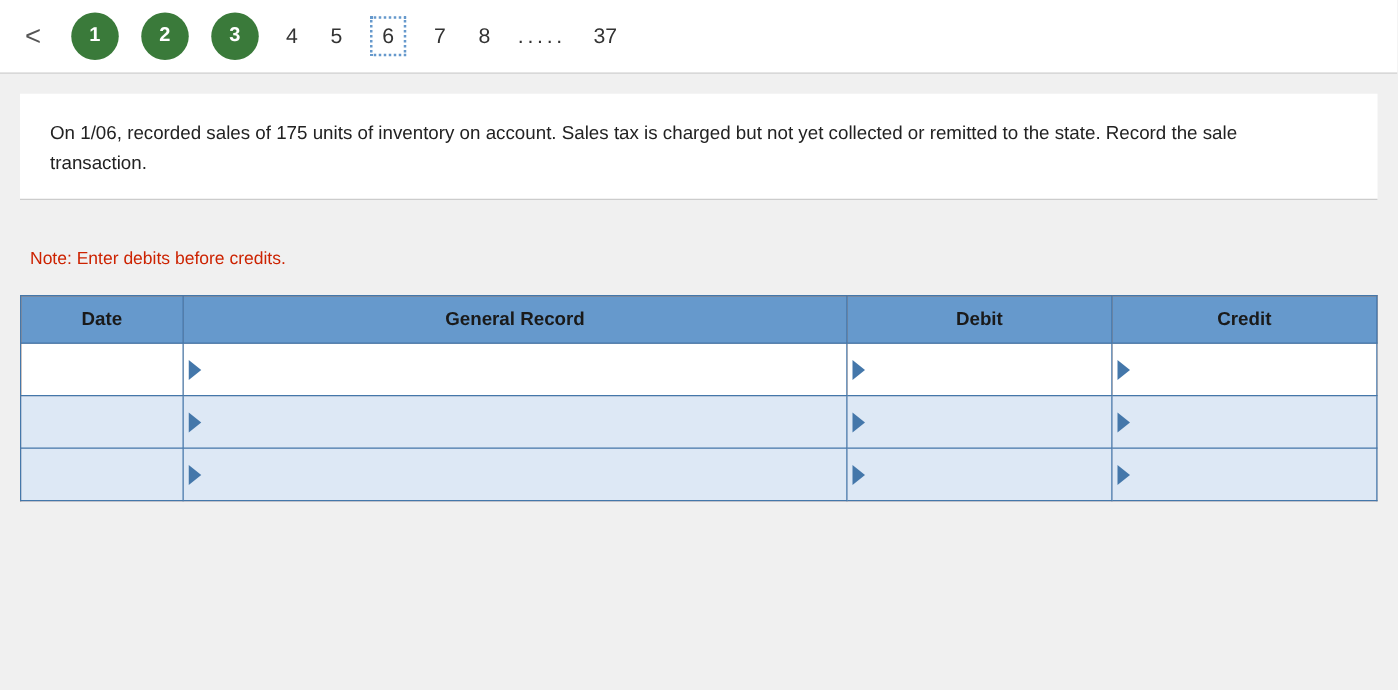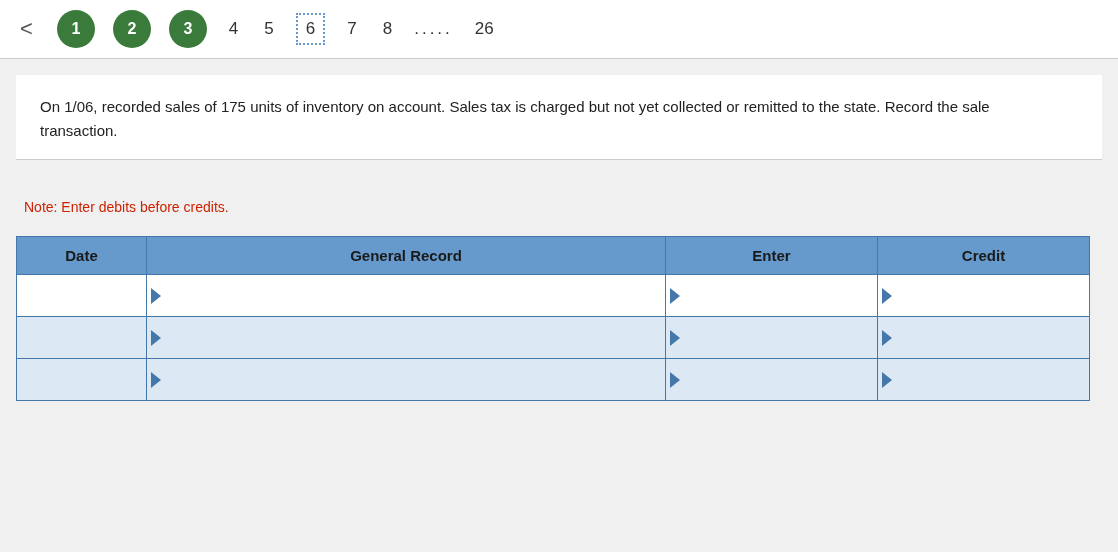--- a/index.html
+++ b/index.html
@@ -84,21 +84,21 @@
     }
 
     .note-text {
       color: #cc2200;
       font-size: 14px;
     }
 
     
     .table-container {
       background: #f97316;
-      margin: 10px 28px 0 16px;
+      margin: 10px 16px 0 16px;
     }
 
     table {
       width: 100%;
       border-collapse: collapse;
     }
 
     thead tr th {
       background: #6699cc;
       color: #1a1a1a;
@@ -197,38 +197,38 @@
   <div class="nav-circle">
     <span>3</span>
   </div>
 
   <span class="nav-number">4</span>
   <span class="nav-number">5</span>
   <span class="nav-number active-dotted">6</span>
   <span class="nav-number">7</span>
   <span class="nav-number">8</span>
   <span class="nav-dots">.....</span>
-  <span class="nav-number">26</span>
+  <span class="nav-number">37</span>
 </div>
 
 <div class="content-area">
   <p class="description-text">On 1/06, recorded sales of 175 units of inventory on account. Sales tax is charged but not yet collected or remitted to the state. Record the sale transaction.</p>
 </div>
 
 <div class="note-area">
   <span class="note-text">Note: Enter debits before credits.</span>
 </div>
 
 <div class="table-container">
   <table>
     <thead>
       <tr>
         <th class="date-col">Date</th>
         <th class="journal-col">General Record</th>
-        <th class="debit-col">Enter</th>
+        <th class="debit-col">Debit</th>
         <th class="credit-col">Credit</th>
       </tr>
     </thead>
     <tbody>
 
 
       <tr>
         <td class="date-cell"></td>
         <td>
           <div class="cell-with-arrow">

